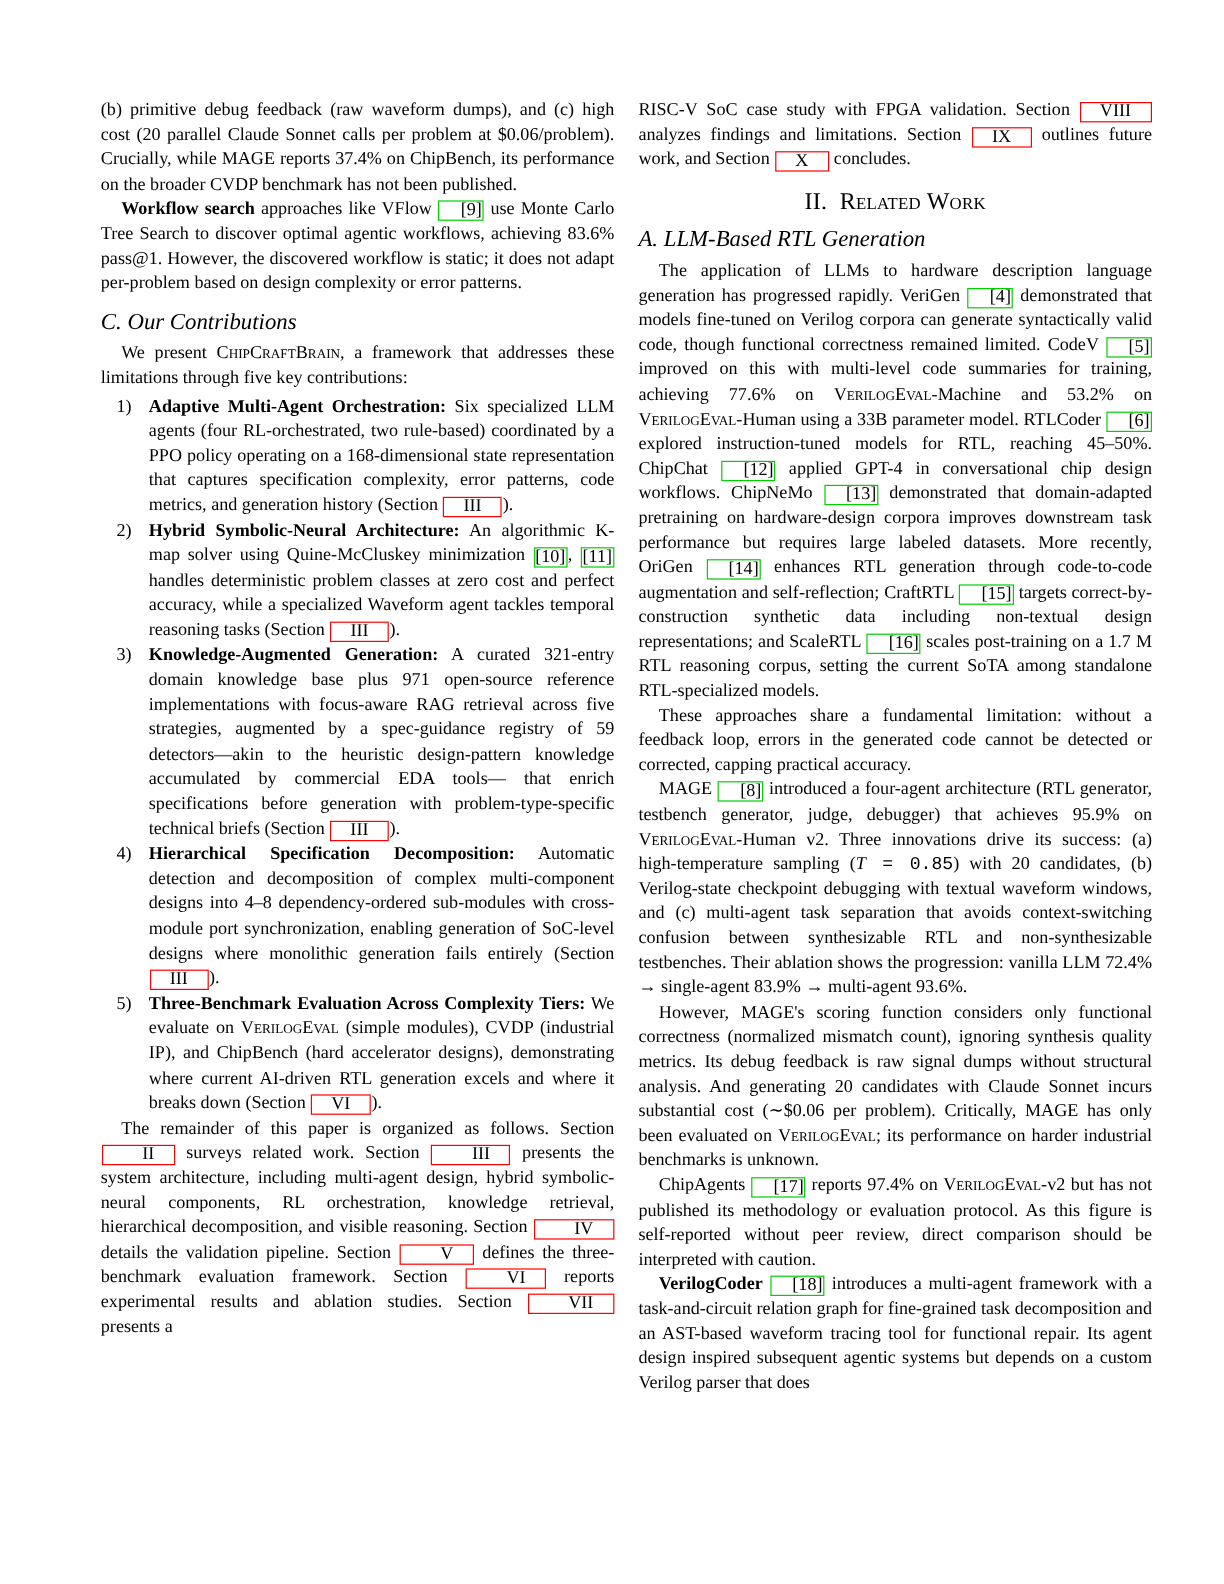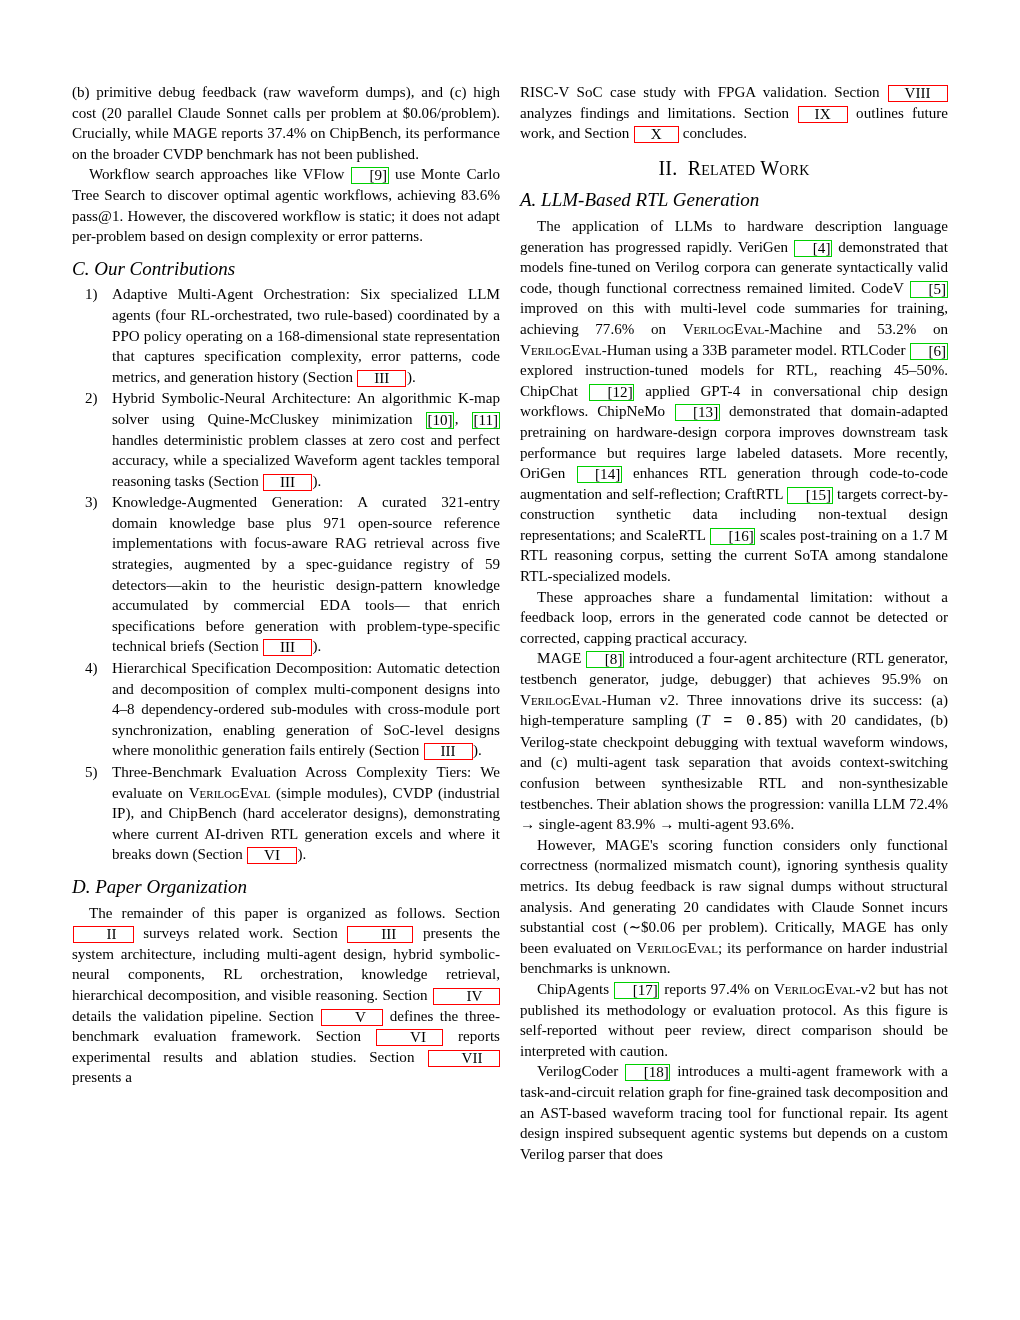--- a/index.html
+++ b/index.html
@@ -14,20 +14,21 @@
     color: #000000;
     overflow: hidden;
   }
 
   .page {
     position: relative;
     width: 924px;
     height: 1320px;
     padding: 0;
     box-sizing: border-box;
+    margin-left: 12px;
   }
 
   .columns {
     position: absolute;
     left: 72px;
     top: 82px;
     width: 876px;
     height: 1160px;
     display: flex;
     flex-direction: row;
@@ -94,21 +95,21 @@
   }
   ol.contrib > li::before {
     content: counter(contrib) ")";
     position: absolute;
     left: 13px;
     top: 0;
     font-size: 15.1px;
     line-height: 20.6px;
   }
 
-  b, .b { font-weight: normal; }
+  b, .b { font-weight: bold; }
 
   .sc {
     font-variant: small-caps;
   }
 
   
   .cite {
     display: inline-block;
     border: 1.4px solid #00d000;
     padding: 0 0.5px;
@@ -141,34 +142,34 @@
   <div class="columns">
 
     <div class="col">
 
       <p class="body noindent"><span>(b) primitive debug feedback (raw waveform dumps), and (c) high cost (20 parallel Claude Sonnet calls per problem at $0.06/problem). Crucially, while MAGE reports 37.4% on ChipBench, its performance on the broader CVDP benchmark has not been published.</span></p>
 
       <p class="body"><b>Workflow search</b><span> approaches like VFlow </span><span class="cite">[9]</span><span> use Monte Carlo Tree Search to discover optimal agentic workflows, achieving 83.6% pass@1. However, the discovered workflow is static; it does not adapt per-problem based on design complexity or error patterns.</span></p>
 
       <div class="sub-head"><span>C.</span> <span>Our Contributions</span></div>
 
+      <p class="body"><span>We present </span><span class="sc">ChipCraftBrain</span><span>, a framework that addresses these limitations through five key contributions:</span></p>
 
       <ol class="contrib">
         <li><b>Adaptive Multi-Agent Orchestration:</b><span> Six specialized LLM agents (four RL-orchestrated, two rule-based) coordinated by a PPO policy operating on a 168-dimensional state representation that captures specification complexity, error patterns, code metrics, and generation history (Section </span><span class="secref">III</span><span>).</span></li>
 
         <li><b>Hybrid Symbolic-Neural Architecture:</b><span> An algorithmic K-map solver using Quine-McCluskey minimization </span><span class="cite">[10]</span><span>, </span><span class="cite">[11]</span><span> handles deterministic problem classes at zero cost and perfect accuracy, while a specialized Waveform agent tackles temporal reasoning tasks (Section </span><span class="secref">III</span><span>).</span></li>
 
         <li><b>Knowledge-Augmented Generation:</b><span> A curated 321-entry domain knowledge base plus 971 open-source reference implementations with focus-aware RAG retrieval across five strategies, augmented by a spec-guidance registry of 59 detectors—akin to the heuristic design-pattern knowledge accumulated by commercial EDA tools— that enrich specifications before generation with problem-type-specific technical briefs (Section </span><span class="secref">III</span><span>).</span></li>
 
         <li><b>Hierarchical Specification Decomposition:</b><span> Automatic detection and decomposition of complex multi-component designs into 4–8 dependency-ordered sub-modules with cross-module port synchronization, enabling generation of SoC-level designs where monolithic generation fails entirely (Section </span><span class="secref">III</span><span>).</span></li>
 
         <li><b>Three-Benchmark Evaluation Across Complexity Tiers:</b><span> We evaluate on </span><span class="sc">VerilogEval</span><span> (simple modules), CVDP (industrial IP), and ChipBench (hard accelerator designs), demonstrating where current AI-driven RTL generation excels and where it breaks down (Section </span><span class="secref">VI</span><span>).</span></li>
       </ol>
 
-      <div class="sub-head"><span>D.</span> <span>Paper Organization</span></div>
 
       <p class="body"><span>The remainder of this paper is organized as follows. Section </span><span class="secref">II</span><span> surveys related work. Section </span><span class="secref">III</span><span> presents the system architecture, including multi-agent design, hybrid symbolic-neural components, RL orchestration, knowledge retrieval, hierarchical decomposition, and visible reasoning. Section </span><span class="secref">IV</span><span> details the validation pipeline. Section </span><span class="secref">V</span><span> defines the three-benchmark evaluation framework. Section </span><span class="secref">VI</span><span> reports experimental results and ablation studies. Section </span><span class="secref">VII</span><span> presents a</span></p>
 
     </div>
 
     <div class="col">
 
       <p class="body noindent"><span>RISC-V SoC case study with FPGA validation. Section </span><span class="secref">VIII</span><span> analyzes findings and limitations. Section </span><span class="secref">IX</span><span> outlines future work, and Section </span><span class="secref">X</span><span> concludes.</span></p>
 
       <div class="sec-head"><span class="numeral">II.</span>&nbsp;&nbsp;<span>Related Work</span></div>

